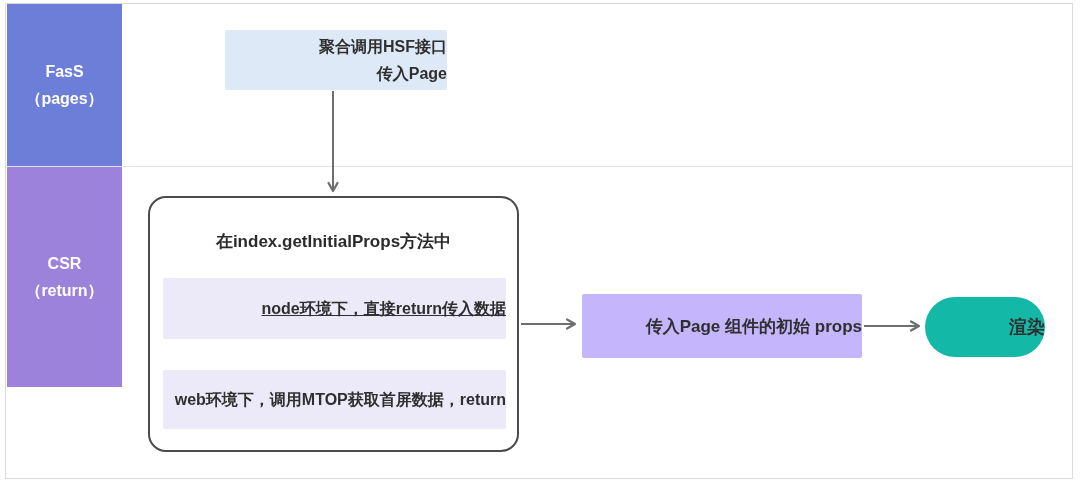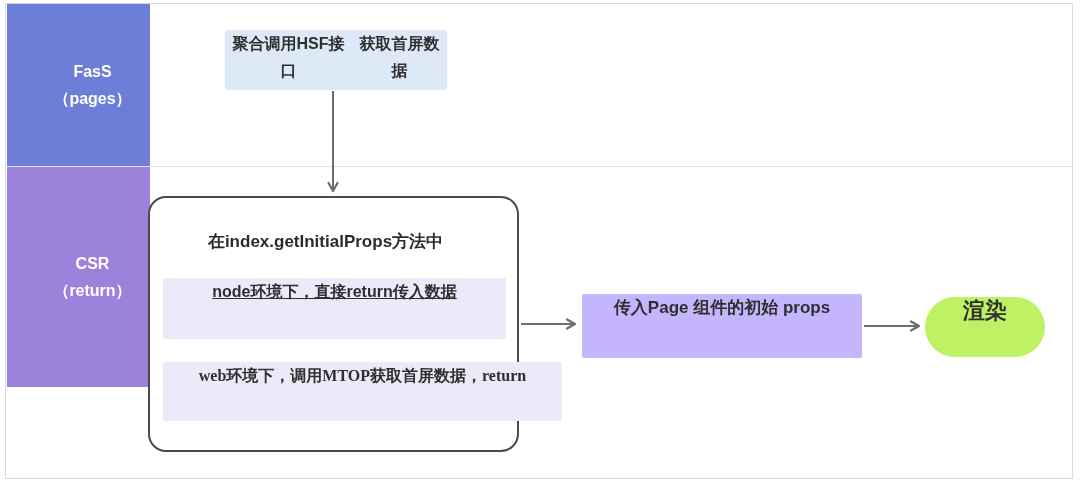--- a/index.html
+++ b/index.html
@@ -29,36 +29,35 @@
     width: 115px;
     display: flex;
     flex-direction: column;
     align-items: center;
     justify-content: center;
     color: #ffffff;
     font-weight: bold;
     font-size: 16px;
     line-height: 27px;
     text-align: center;
-    padding-left: 28px;
   }
   .lane-faas { top: 4px;  height: 162px; background: #6C7ED8; }
   .lane-csr  { top: 167px; height: 220px; background: #9C82DB; }
   .lane-divider {
     position: absolute;
     left: 7px; top: 166px;
     width: 1065px; height: 1px;
     background: #e4e4e8;
   }
   
   .node {
     position: absolute;
     display: flex;
-    flex-direction: row;
-    align-items: flex-start;
+    flex-direction: column;
+    align-items: flex-end;
     justify-content: center;
     text-align: center;
     color: #2f2f2f;
     font-weight: bold;
     font-size: 16px;
     line-height: 27px;
   }
   .fetch-box {
     left: 225px; top: 30px;
     width: 222px; height: 60px;
@@ -69,49 +68,49 @@
     position: absolute;
     left: 148px; top: 196px;
     width: 371px; height: 256px;
     background: #ffffff;
     border: 2.5px solid #4b4b4b;
     border-radius: 18px;
     box-sizing: border-box;
   }
   .group-title {
     position: absolute;
-    left: 140px; top: 226px;
+    left: 148px; top: 226px;
     width: 371px; height: 30px;
     display: flex;
     align-items: center;
     justify-content: center;
     color: #2b2b2b;
     font-weight: bold;
     font-size: 17px;
   }
   .branch-box {
     background: #ECE9F8;
     border-radius: 2px;
     font-size: 16px;
   }
   .branch-node { left: 163px; top: 278px; width: 343px; height: 61px; text-decoration: underline; }
-  .branch-web  { left: 163px; top: 362px; width: 399px; height: 59px; font-family: Liberation Serif, serif; }
+  .branch-web  { left: 163px; top: 370px; width: 343px; height: 59px; }
   .props-box {
     left: 582px; top: 294px;
     width: 280px; height: 64px;
     background: #c4b5fd;
     border-radius: 2px;
     font-size: 17px;
   }
   .render-pill {
     left: 925px; top: 297px;
     width: 120px; height: 60px;
-    background: #bef264;
+    background: #14b8a6;
     border-radius: 30px;
-    font-size: 22px;
+    font-size: 18px;
   }
   .arrows {
     position: absolute;
     left: 0; top: 0;
     width: 1080px; height: 484px;
     pointer-events: none;
   }
 </style>
 </head>
 <body>
@@ -124,21 +123,21 @@
     <div>（pages）</div>
   </div>
   <div class="lane-band lane-csr">
     <div>CSR</div>
     <div>（return）</div>
   </div>
   <div class="lane-divider"></div>
 
   <div class="node fetch-box">
     <div>聚合调用HSF接口</div>
-    <div>获取首屏数据</div>
+    <div>传入Page</div>
   </div>
 
   <div class="group-container"></div>
   <div class="group-title">在index.getInitialProps方法中</div>
 
   <div class="node branch-box branch-node">
     <div>node环境下，直接return传入数据</div>
   </div>
   <div class="node branch-box branch-web">
     <div>web环境下，调用MTOP获取首屏数据，return</div>

